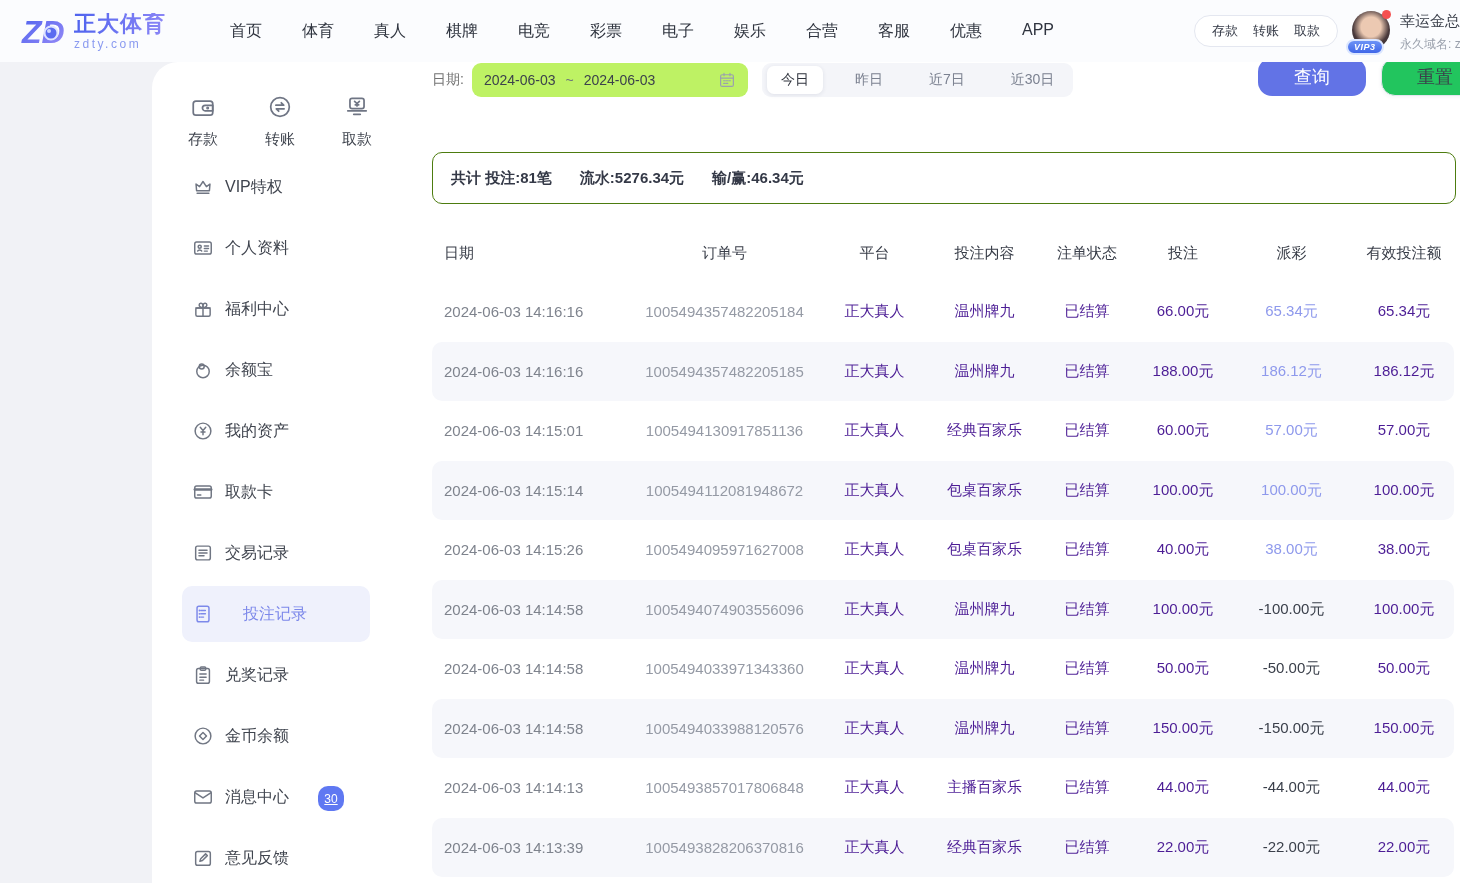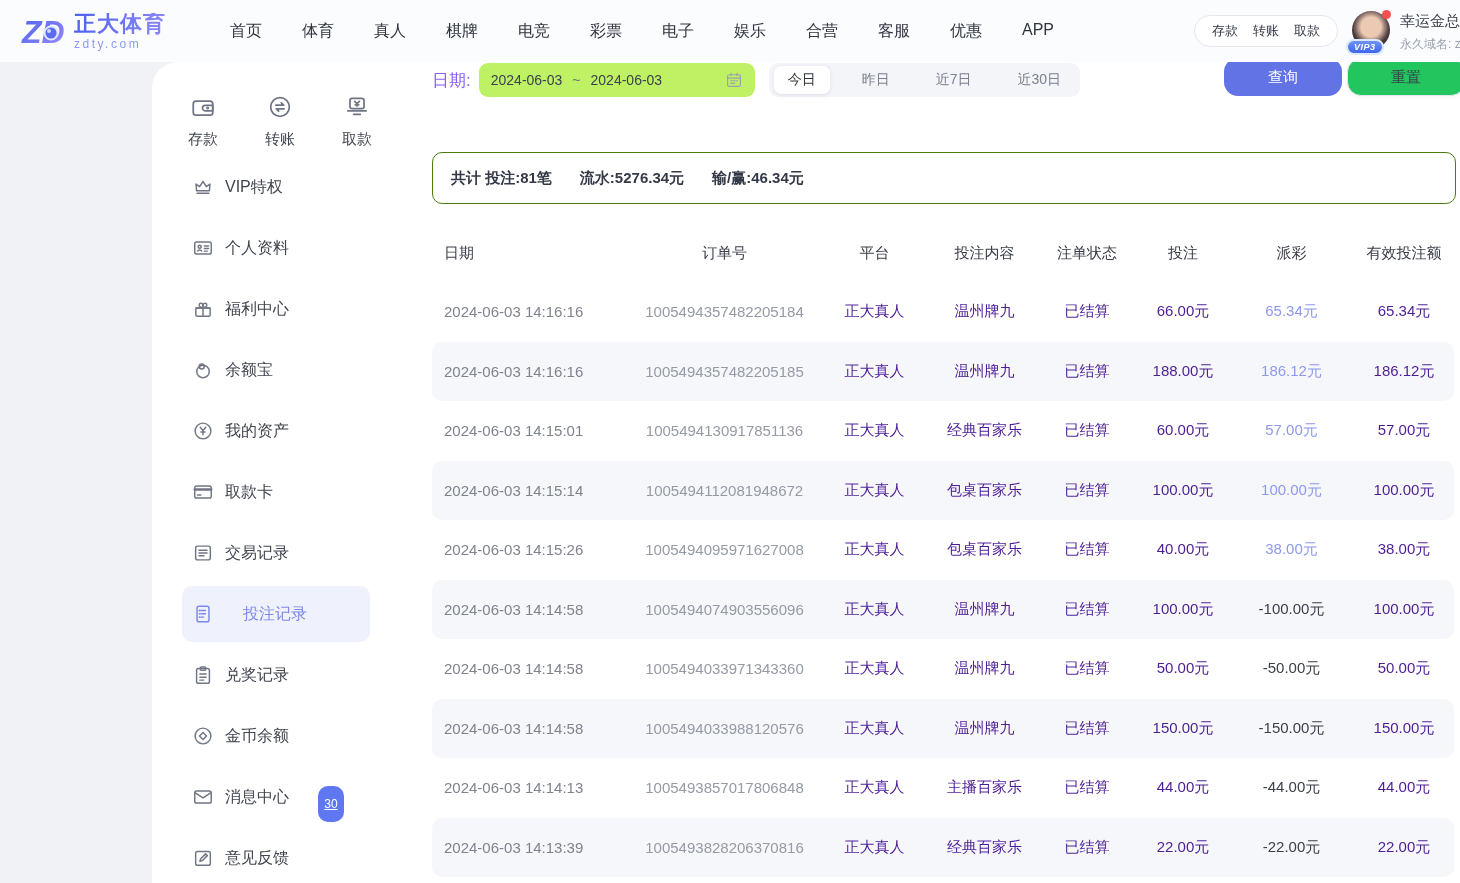--- a/index.html
+++ b/index.html
@@ -66,43 +66,43 @@
     position:relative; width:188px; height:56px; margin:5px 0 0 30px;
     display:flex; align-items:center; padding-left:10px;
     border-radius:10px; cursor:pointer; color:#40454f;
   }
   .side-item .si-icon { width:22px; height:22px; color:#707683; display:inline-flex; }
   .side-item .si-icon svg { width:22px; height:22px; }
   .si-label { font-size:16px; margin-left:11px; }
   .side-item.active { background:#eff1fc; color:#7d89ea;gap:18px; }
   .side-item.active .si-icon { color:#7d89ea; }
   .si-badge {
-    position:absolute; right:26px; top:17px; min-width:26px; height:36px;
+    position:absolute; right:26px; top:17px; min-width:26px; height:25px;
     background:#5f78f2; color:#fff; font-size:12px; border-radius:10px;
     display:flex; align-items:center; justify-content:center; padding:0 6px;text-decoration:underline;
   }
   
   .main { position:absolute; left:278px; top:0; width:1030px; height:100%; }
   .filter-row { position:absolute; left:2px; top:0; height:36px; display:flex; align-items:center; }
-  .filter-label { font-size:17px; color:#8b5cf6; }
+  .filter-label { font-size:14px; color:#737373; }
   .date-range {
     margin-left:8px; width:276px; height:34px; background:#bef264; border-radius:9px;
     display:flex; align-items:center; padding:0 12px; cursor:pointer;
   }
   .date-range .dr-text { font-size:14px; color:#3c414c; }
   .dr-sep { margin:0 10px; color:#6a707c; font-size:14px; }
   .dr-cal { margin-left:auto; width:18px; height:18px; color:#9ba1ae; }
   .quick-ranges {
     margin-left:14px; height:34px; background:#f4f5f9; border-radius:9px;
     display:flex; align-items:center; padding:0 5px; gap:18px;
   }
   .qr-item { font-size:14px; color:#7b8190; padding:5px 14px; border-radius:7px; cursor:pointer; white-space:nowrap; }
   .qr-item.active { background:#fff; color:#2e323c; box-shadow:0 1px 4px rgba(40,50,90,.10); }
-  .btn { position:absolute; top:-4px; width:118px; height:38px; border-radius:14px; font-size:15px;
-         display:flex; align-items:center; justify-content:center; cursor:pointer; border:none; }
+  .btn { position:absolute; top:-4px; width:108px; height:38px; border-radius:14px; font-size:18px;
+         display:flex; align-items:center; justify-content:center; cursor:pointer; border:none;margin-left:34px; }
   .btn-search { left:792px; background:#6273e6; color:#fff; }
   .btn-reset { left:915px; background:#22c55e; color:#3b404b; border:1px solid #e3e6ef; box-shadow:0 1px 4px rgba(40,50,90,.06); }
 
   .summary-box {
     position:absolute; left:2px; top:90px; width:1024px; height:52px;
     border:1px solid #4d7c0f; border-radius:10px;
     display:flex; align-items:center; padding-left:18px;
   }
   .summary-box span { font-size:15px; font-weight:600; color:#343947; margin-right:28px; }
 

